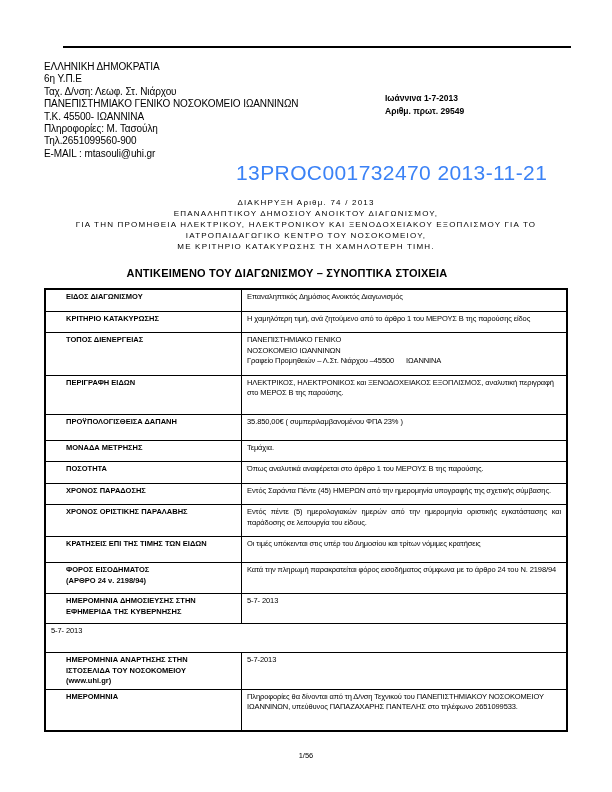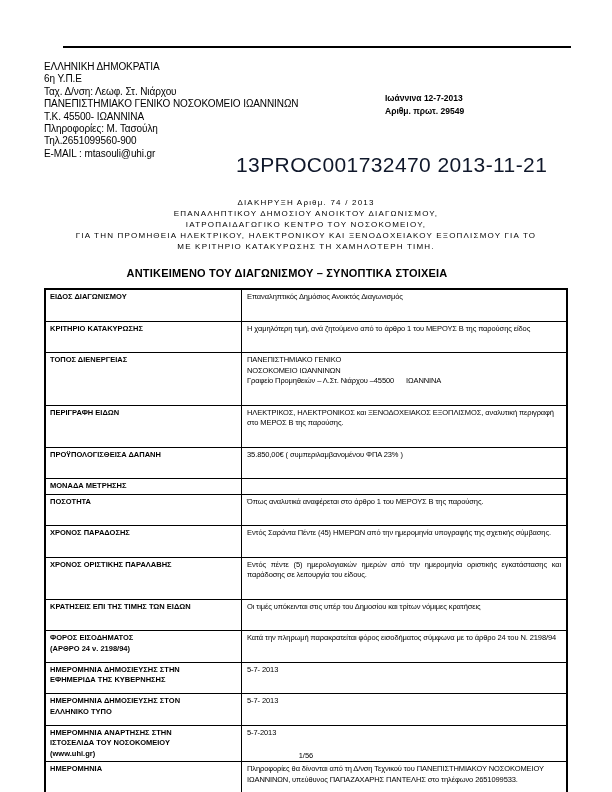--- a/index.html
+++ b/index.html
@@ -12,45 +12,45 @@
   .hdr-left {
     position:absolute; left:44px; top:61px;
     font-weight:normal; font-size:10px; line-height:12.4px; letter-spacing:-0.1px;
     white-space:nowrap;
   }
   .hdr-right {
     position:absolute; left:385px; top:92px;
     font-weight:bold; font-size:8.5px; line-height:12.6px; white-space:nowrap;
   }
   .watermark {
-    position:absolute; left:236px; top:153px;
-    font-size:21px; line-height:24px; color:#0f172a; letter-spacing:0.4px; white-space:nowrap;
+    position:absolute; left:236px; top:161px;
+    font-size:21px; line-height:24px; color:#3b82f6; letter-spacing:0.4px; white-space:nowrap;
   }
   .title {
     position:absolute; left:0; right:0; top:197px; text-align:center;
     font-weight:normal; font-size:8px; line-height:11px; letter-spacing:1.2px;
   }
   .sechead {
     position:absolute; left:0; right:0; top:267px; text-align:center;
     font-weight:bold; font-size:11px; letter-spacing:0.2px; transform:translateX(-19px);
   }
   .stable {
     position:absolute; left:44px; top:288px; width:524px;
     border:2px solid #000; box-sizing:border-box;
   }
   .trow { display:flex; border-top:1.5px solid #000; align-items:stretch; }
   .trow:first-child { border-top:none; }
   .tlabel {
     width:196px; box-sizing:border-box; border-right:1.2px solid #000;
     font-weight:bold; font-size:7.5px; line-height:10.5px;
-    padding:2px 4px 2px 4px; white-space:pre-line;
+    padding:2px 4px 2px 20px; white-space:pre-line;
   }
   .tvalue {
     flex:1; font-size:7.5px; line-height:10.5px; letter-spacing:-0.1px;
-    padding:2px 5px 18px 5px; white-space:pre-line;
+    padding:2px 5px 8px 5px; white-space:pre-line;
   }
   
   .trow:nth-child(1){min-height:13px} .trow:nth-child(2){min-height:13px}
   .trow:nth-child(3){min-height:38px} .trow:nth-child(4){min-height:38px}
   .trow:nth-child(5){min-height:25px} .trow:nth-child(6){min-height:13px}
   .trow:nth-child(7){min-height:18px} .trow:nth-child(8){min-height:13px}
   .trow:nth-child(9){min-height:25px} .trow:nth-child(10){min-height:25px}
   .trow:nth-child(11){min-height:30px} .trow:nth-child(12){min-height:29px}
   .trow:nth-child(13){min-height:28px} .trow:nth-child(14){min-height:28px}
   .trow:nth-child(15){min-height:40px} .trow:nth-child(16){min-height:34px}
@@ -71,31 +71,31 @@
     <div>6η Υ.Π.Ε</div>
     <div>Ταχ. Δ/νση: Λεωφ. Στ. Νιάρχου</div>
     <div>ΠΑΝΕΠΙΣΤΗΜΙΑΚΟ ΓΕΝΙΚΟ ΝΟΣΟΚΟΜΕΙΟ ΙΩΑΝΝΙΝΩΝ</div>
     <div>Τ.Κ. 45500- ΙΩΑΝΝΙΝΑ</div>
     <div>Πληροφορίες: Μ. Τασούλη</div>
     <div>Τηλ.2651099560-900</div>
     <div>E-MAIL : mtasouli@uhi.gr</div>
   </div>
 
   <div class="hdr-right">
-    <div>Ιωάννινα  12-7-2013</div>
+    <div>Ιωάννινα  1-7-2013</div>
     <div>Αριθμ. πρωτ. 29549</div>
   </div>
 
   <div class="watermark">13PROC001732470 2013-11-21</div>
 
   <div class="title">
     <div>ΔΙΑΚΗΡΥΞΗ Αριθμ. 74 / 2013</div>
     <div>ΕΠΑΝΑΛΗΠΤΙΚΟΥ ΔΗΜΟΣΙΟΥ ΑΝΟΙΚΤΟΥ ΔΙΑΓΩΝΙΣΜΟΥ,</div>
+    <div>ΓΙΑ ΤΗΝ ΠΡΟΜΗΘΕΙΑ ΗΛΕΚΤΡΙΚΟΥ, ΗΛΕΚΤΡΟΝΙΚΟΥ ΚΑΙ ΞΕΝΟΔΟΧΕΙΑΚΟΥ ΕΞΟΠΛΙΣΜΟΥ ΓΙΑ ΤΟ</div>
     <div>ΙΑΤΡΟΠΑΙΔΑΓΩΓΙΚΟ ΚΕΝΤΡΟ ΤΟΥ ΝΟΣΟΚΟΜΕΙΟΥ,</div>
-    <div>ΓΙΑ ΤΗΝ ΠΡΟΜΗΘΕΙΑ ΗΛΕΚΤΡΙΚΟΥ, ΗΛΕΚΤΡΟΝΙΚΟΥ ΚΑΙ ΞΕΝΟΔΟΧΕΙΑΚΟΥ ΕΞΟΠΛΙΣΜΟΥ ΓΙΑ ΤΟ</div>
     <div>ΜΕ ΚΡΙΤΗΡΙΟ ΚΑΤΑΚΥΡΩΣΗΣ ΤΗ ΧΑΜΗΛΟΤΕΡΗ ΤΙΜΗ.</div>
   </div>
 
   <div class="sechead">ΑΝΤΙΚΕΙΜΕΝΟ ΤΟΥ ΔΙΑΓΩΝΙΣΜΟΥ – ΣΥΝΟΠΤΙΚΑ ΣΤΟΙΧΕΙΑ</div>
 
   <div class="stable" id="summary-table">
   <div class="trow">
     <div class="tlabel">ΕΙΔΟΣ ΔΙΑΓΩΝΙΣΜΟΥ</div>
     <div class="tvalue">Επαναληπτικός Δημόσιος Ανοικτός Διαγωνισμός</div>
   </div>
@@ -118,20 +118,21 @@
     <div class="tvalue">ΗΛΕΚΤΡΙΚΟΣ, ΗΛΕΚΤΡΟΝΙΚΟΣ και ΞΕΝΟΔΟΧΕΙΑΚΟΣ ΕΞΟΠΛΙΣΜΟΣ, αναλυτική περιγραφή στο ΜΕΡΟΣ Β της παρούσης.</div>
   </div>
 
   <div class="trow">
     <div class="tlabel">ΠΡΟΫΠΟΛΟΓΙΣΘΕΙΣΑ ΔΑΠΑΝΗ</div>
     <div class="tvalue">35.850,00€ ( συμπεριλαμβανομένου ΦΠΑ 23% )</div>
   </div>
 
   <div class="trow">
     <div class="tlabel">ΜΟΝΑΔΑ ΜΕΤΡΗΣΗΣ</div>
+    <div class="tvalue">Τεμάχια.</div>
   </div>
 
   <div class="trow">
     <div class="tlabel">ΠΟΣΟΤΗΤΑ</div>
     <div class="tvalue">Όπως αναλυτικά αναφέρεται στο άρθρο 1 του ΜΕΡΟΥΣ Β της παρούσης.</div>
   </div>
 
   <div class="trow">
     <div class="tlabel">ΧΡΟΝΟΣ ΠΑΡΑΔΟΣΗΣ</div>
     <div class="tvalue">Εντός Σαράντα Πέντε (45) ΗΜΕΡΩΝ από την ημερομηνία υπογραφής της σχετικής σύμβασης.</div>
@@ -153,22 +154,20 @@
     <div class="tvalue">Κατά την πληρωμή παρακρατείται φόρος εισοδήματος σύμφωνα με το άρθρο 24 του Ν. 2198/94</div>
   </div>
 
   <div class="trow">
     <div class="tlabel">ΗΜΕΡΟΜΗΝΙΑ ΔΗΜΟΣΙΕΥΣΗΣ ΣΤΗΝ
 ΕΦΗΜΕΡΙΔΑ ΤΗΣ ΚΥΒΕΡΝΗΣΗΣ</div>
     <div class="tvalue">5-7- 2013</div>
   </div>
 
   <div class="trow">
-    <div class="tlabel">ΗΜΕΡΟΜΗΝΙΑ ΔΗΜΟΣΙΕΥΣΗΣ ΣΤΟΝ
-ΕΛΛΗΝΙΚΟ ΤΥΠΟ</div>
     <div class="tvalue">5-7- 2013</div>
   </div>
 
   <div class="trow">
     <div class="tlabel">ΗΜΕΡΟΜΗΝΙΑ ΑΝΑΡΤΗΣΗΣ ΣΤΗΝ
 ΙΣΤΟΣΕΛΙΔΑ ΤΟΥ ΝΟΣΟΚΟΜΕΙΟΥ
 (www.uhi.gr)</div>
     <div class="tvalue">5-7-2013</div>
   </div>
 

